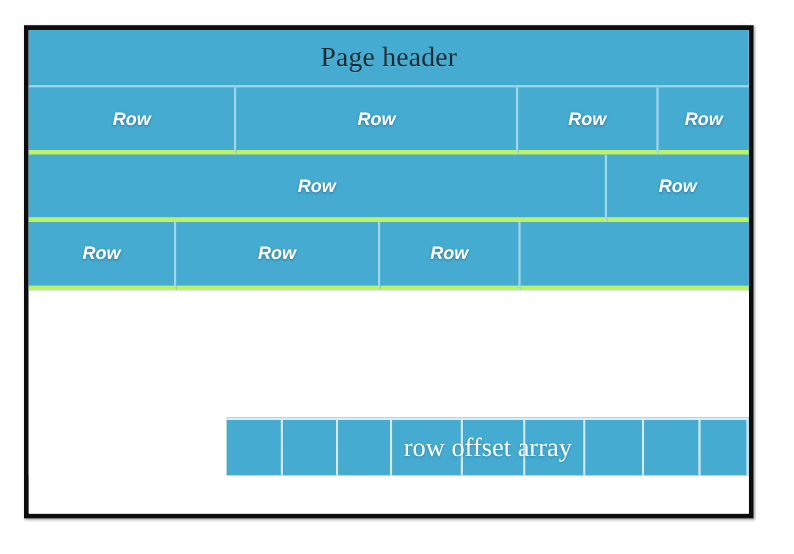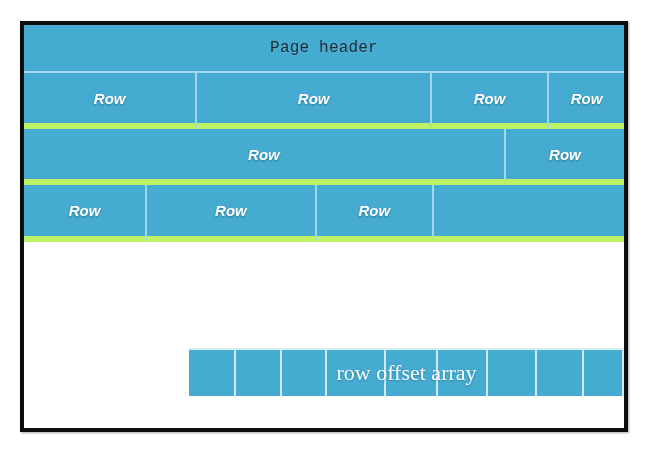--- a/index.html
+++ b/index.html
@@ -39,36 +39,36 @@
     box-sizing: border-box;
     background: #45abd0;
   }
 
   
   .page-strip {
     display: flex;
     align-items: center;
     justify-content: center;
     color: #1b2b33;
-    font-family: Liberation Mono, monospace;
-    font-size: 16px;
+    font-family: Liberation Serif, serif;
+    font-size: 23px;
     letter-spacing: 0.2px;
     text-shadow: 0 1px 0 rgba(255,255,255,0.12);
   }
 
   
   .rowband {
     display: flex;
     flex-direction: row;
   }
   .cell {
     box-sizing: border-box;
     background: #45abd0;
     border-right: 2px solid #9fd8ec;
-    border-bottom: 6px solid #bef264;
+    border-bottom: 4px solid #bef264;
     display: flex;
     align-items: center;
     justify-content: center;
     overflow: hidden;
   }
   .cell:last-child {
     border-right: none;
   }
   .cell .lbl {
     color: #ffffff;

